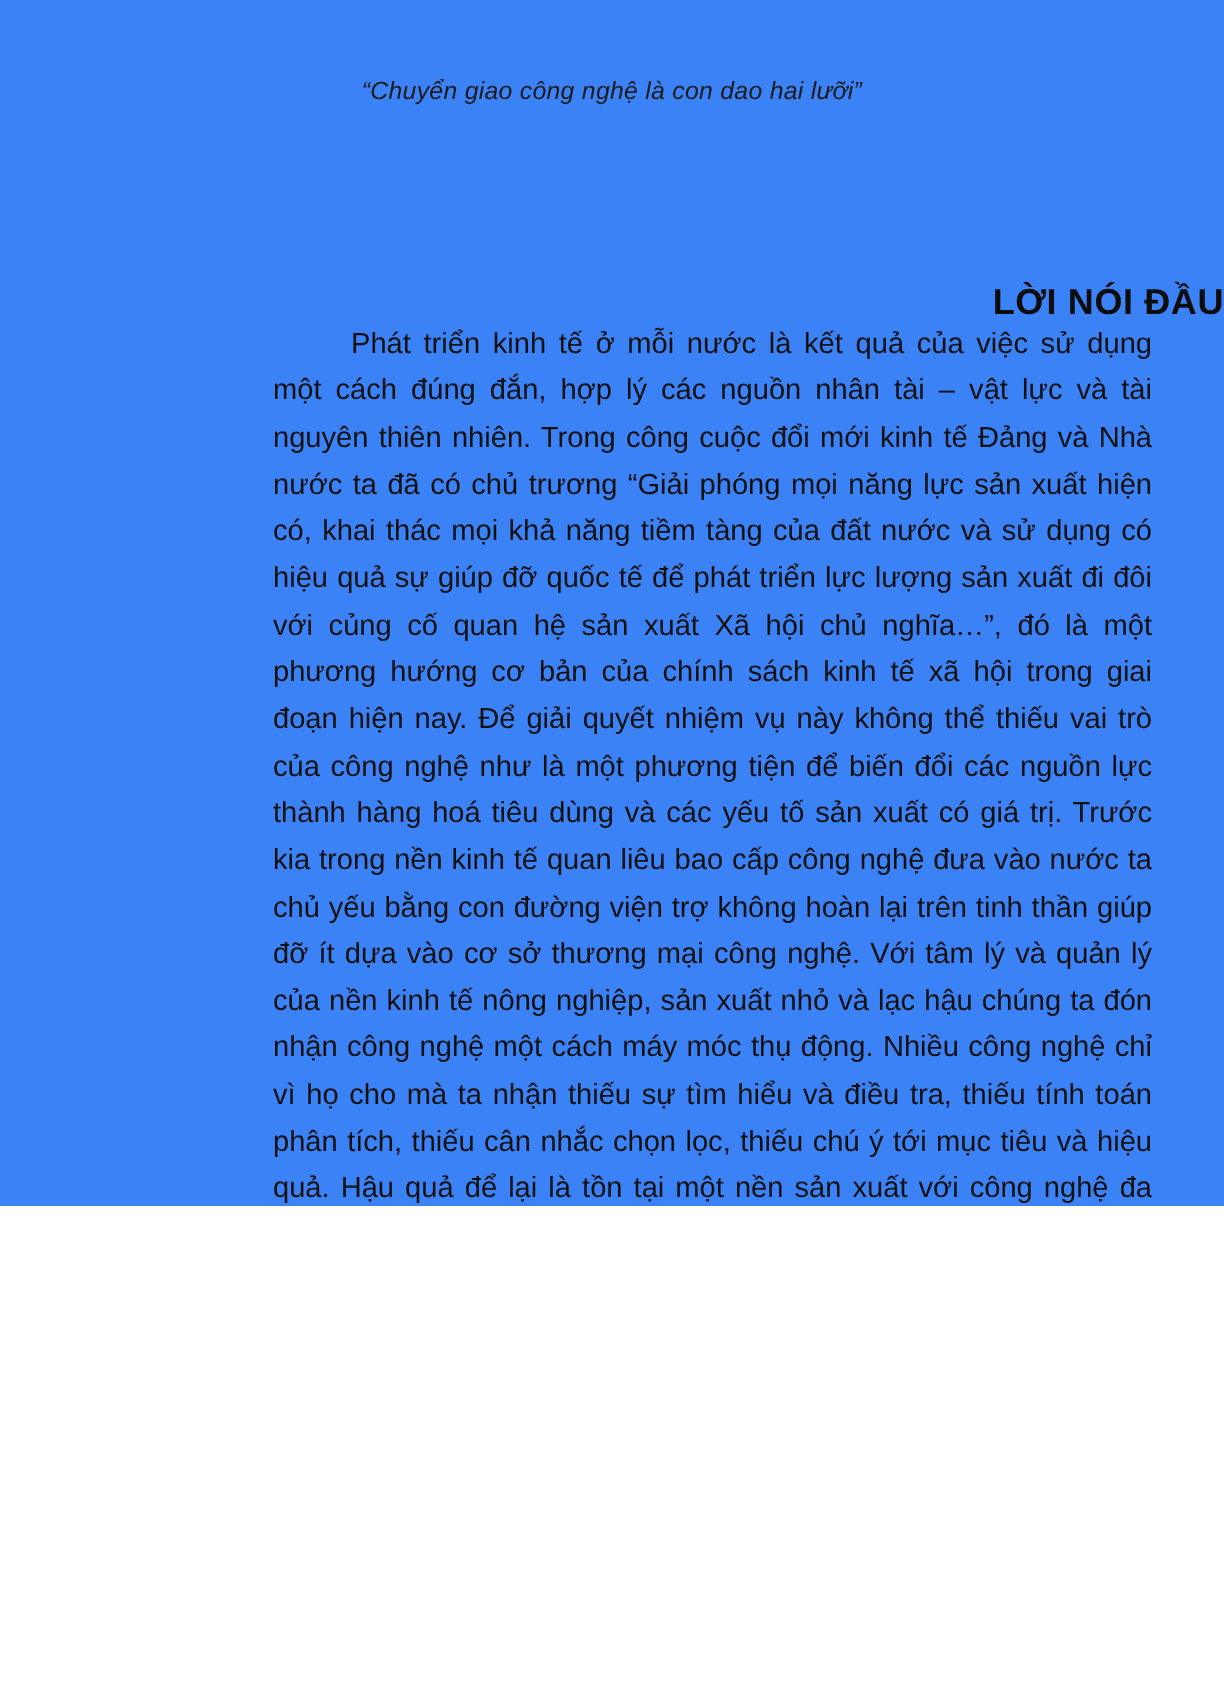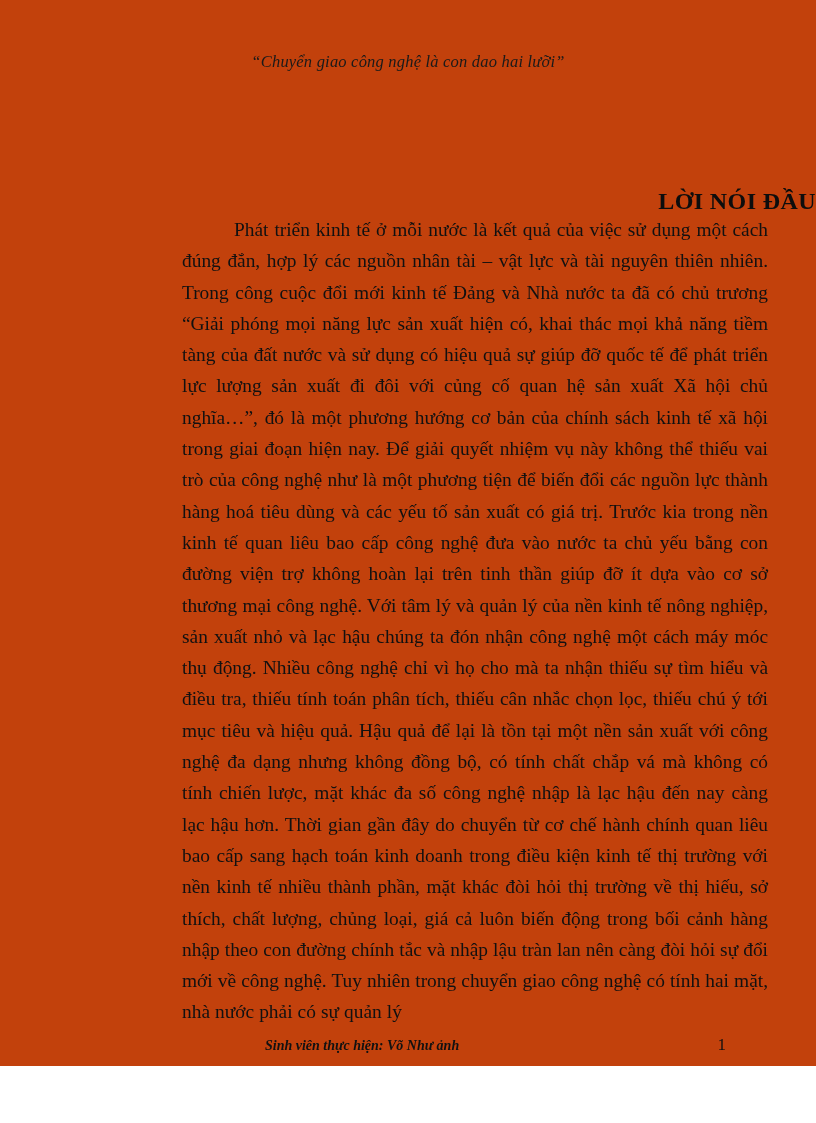--- a/index.html
+++ b/index.html
@@ -4,24 +4,24 @@
 <style>
   html, body {
     margin: 0;
     padding: 0;
     background: #ffffff;
   }
 
   .page {
     position: relative;
     width: 816px;
-    height: 1066px;
-    background: #c2410c;
+    height: 804px;
+    background: #3b82f6;
     overflow: hidden;
-    font-family: Liberation Serif, serif;
+    font-family: Liberation Sans, sans-serif;
     color: #111111;
     box-sizing: border-box;
   }
 
   
   .running-header {
     position: absolute;
     top: 52px;
     left: 0;
     width: 816px;

